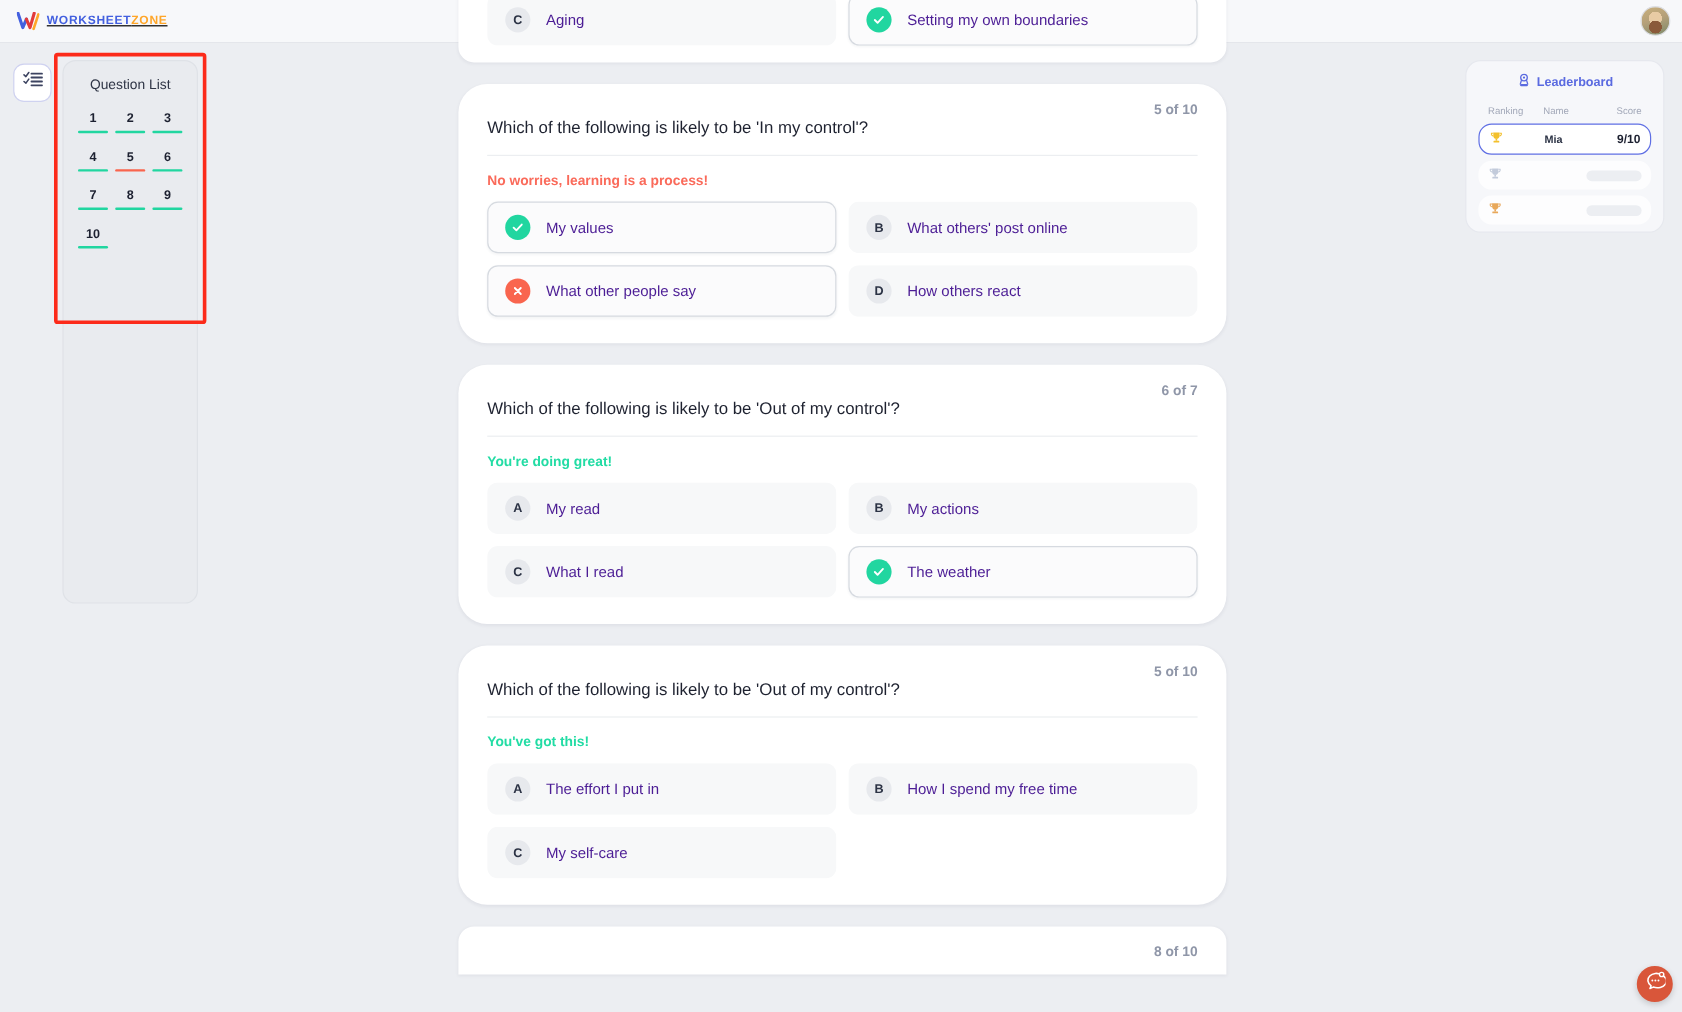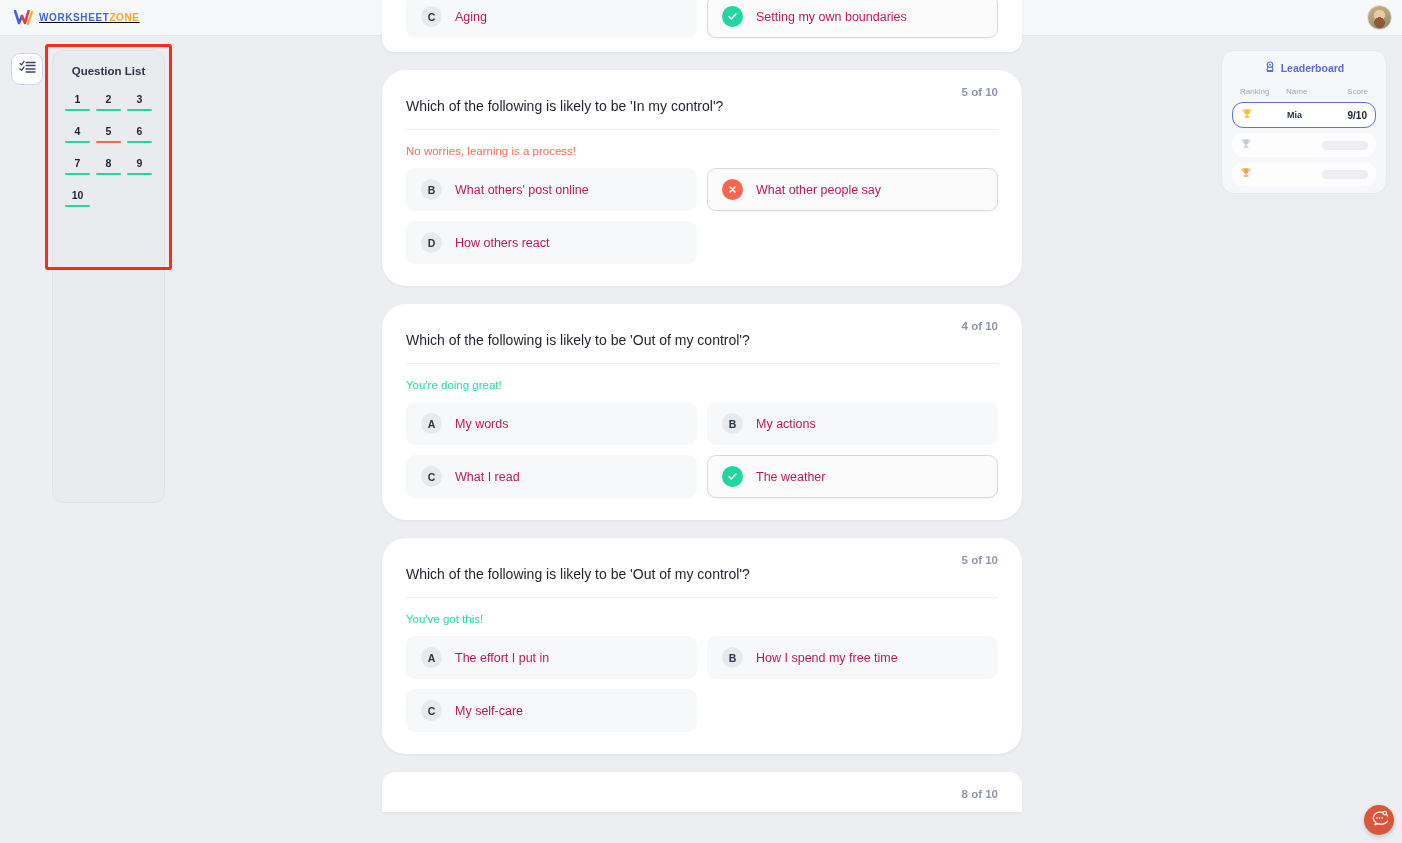--- a/index.html
+++ b/index.html
@@ -59,21 +59,21 @@
     pointer-events: none; z-index: 6;
   }
   .qlist-panel {
     position: absolute; left: 52px; top: 50px;
     width: 113px; height: 453px;
     background: #e9ebef; border: 1px solid #dfe2e7;
     border-radius: 11px;
     padding-top: 14px;
   }
   .qlist-title {
-    text-align: center; font-size: 11.5px; font-weight: bold;
+    text-align: center; font-size: 11.5px; font-weight: normal;
     color: #2f3546; margin-bottom: 16px;
   }
   .qnum-grid {
     display: grid; grid-template-columns: repeat(3, 1fr);
     row-gap: 14px; padding: 0 9px;
   }
   .qnum { display: flex; flex-direction: column; align-items: center; cursor: pointer; }
   .qnum span { font-size: 10.5px; font-weight: bold; color: #1c2030; line-height: 13px; }
   .qnum i { display: block; width: 25px; height: 2px; margin-top: 3px; border-radius: 2px; }
 
@@ -87,21 +87,21 @@
   }
   .qcounter {
     text-align: right; font-size: 11.5px; font-weight: bold;
     color: #8f96a8; padding-top: 16px;
   }
   .qtitle {
     font-size: 14px; color: #1e2230; 
     padding-bottom: 15px; border-bottom: 1px solid #eceef1;
   }
   .qfeedback {
-    font-size: 11.5px; font-weight: normal; margin-top: 15px; margin-bottom: 11px;
+    font-size: 11.5px; font-weight: bold; margin-top: 15px; margin-bottom: 11px;
   }
   .fb-good { color: #22dca4; }
   .fb-bad  { color: #fa6a5a; }
 
   .opt-grid {
     display: grid; grid-template-columns: 1fr 1fr; gap: 10px 10px;
   }
   .opt {
     display: flex; align-items: center; gap: 13px;
     background: #f7f8f9; border: 1px solid transparent;
@@ -114,21 +114,21 @@
   }
   .badge {
     width: 21px; height: 21px; border-radius: 50%;
     background: #e7e9ed; color: #2c3345;
     font-size: 10.5px; font-weight: bold;
     display: flex; align-items: center; justify-content: center; flex: 0 0 auto;
   }
   .badge.correct { background: #21d6a0; color: #fff; }
   .badge.wrong   { background: #f9654e; color: #fff; }
   .badge svg { display: block; }
-  .opt-text { font-size: 12.5px; color: #be185d; }
+  .opt-text { font-size: 12.5px; color: #4c1d95; }
 
   
   .partial-top {
     background: #fff; border-radius: 0 0 13px 13px;
     padding: 0 24px 14px 24px;
     box-shadow: 0 1px 3px rgba(30,40,70,.06);
     margin-bottom: 18px;
     margin-top: -41px;
   }
   
@@ -274,46 +274,54 @@
         </div>
       </div>
   </div>
 
   <div id="question-cards">
       <div class="qcard">
         <div class="qcounter">5 of 10</div>
         <div class="qtitle">Which of the following is likely to be 'In my control'?</div>
         <div class="qfeedback fb-bad">No worries, learning is a process!</div>
         <div class="opt-grid">
+          <div class="opt selected">
+            <div class="badge correct">
+              <svg width="11" height="11" viewBox="0 0 12 12">
+                <path d="M2.2 6.2 L4.7 8.7 L9.6 3.4" stroke="#fff" stroke-width="1.7" fill="none" stroke-linecap="round" stroke-linejoin="round"></path>
+              </svg>
+            </div>
+            <div class="opt-text">My values</div>
+          </div>
           <div class="opt">
             <div class="badge">B</div>
             <div class="opt-text">What others' post online</div>
           </div>
           <div class="opt selected">
             <div class="badge wrong">
               <svg width="11" height="11" viewBox="0 0 12 12">
                 <path d="M3.3 3.3 L8.7 8.7 M8.7 3.3 L3.3 8.7" stroke="#fff" stroke-width="1.7" stroke-linecap="round"></path>
               </svg>
             </div>
             <div class="opt-text">What other people say</div>
           </div>
           <div class="opt">
             <div class="badge">D</div>
             <div class="opt-text">How others react</div>
           </div>
         </div>
       </div>
       <div class="qcard">
-        <div class="qcounter">4 of 10</div>
+        <div class="qcounter">6 of 7</div>
         <div class="qtitle">Which of the following is likely to be 'Out of my control'?</div>
         <div class="qfeedback fb-good">You're doing great!</div>
         <div class="opt-grid">
           <div class="opt">
             <div class="badge">A</div>
-            <div class="opt-text">My words</div>
+            <div class="opt-text">My read</div>
           </div>
           <div class="opt">
             <div class="badge">B</div>
             <div class="opt-text">My actions</div>
           </div>
           <div class="opt">
             <div class="badge">C</div>
             <div class="opt-text">What I read</div>
           </div>
           <div class="opt selected">

